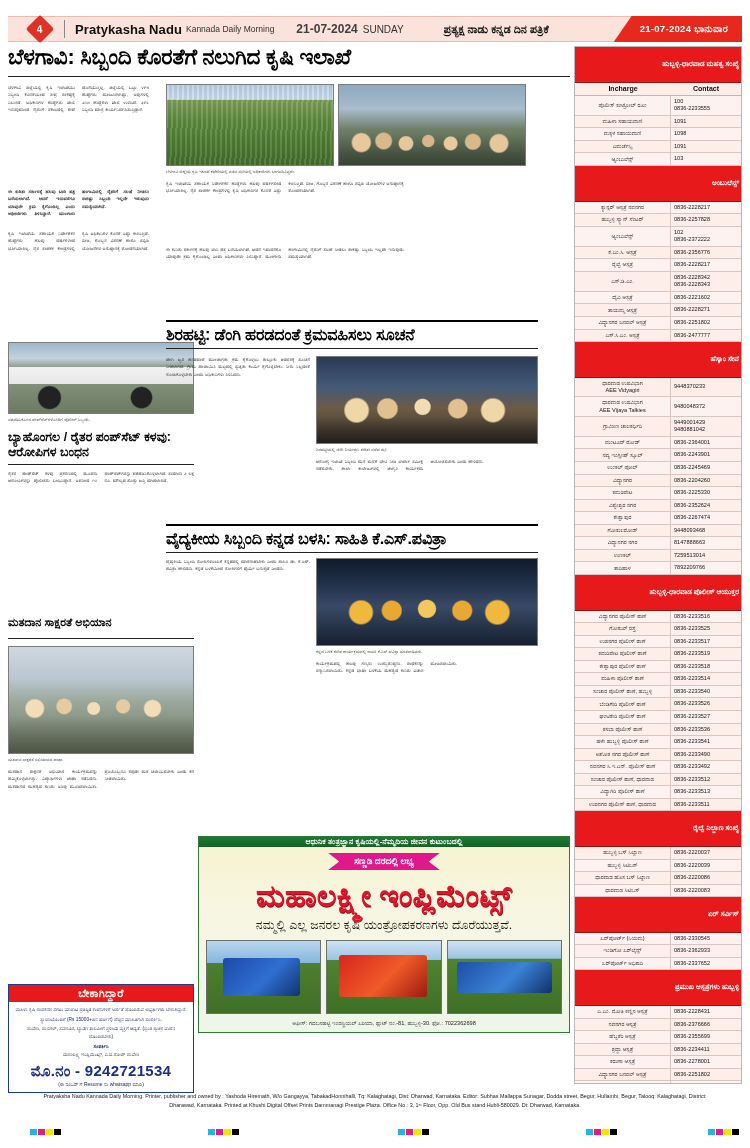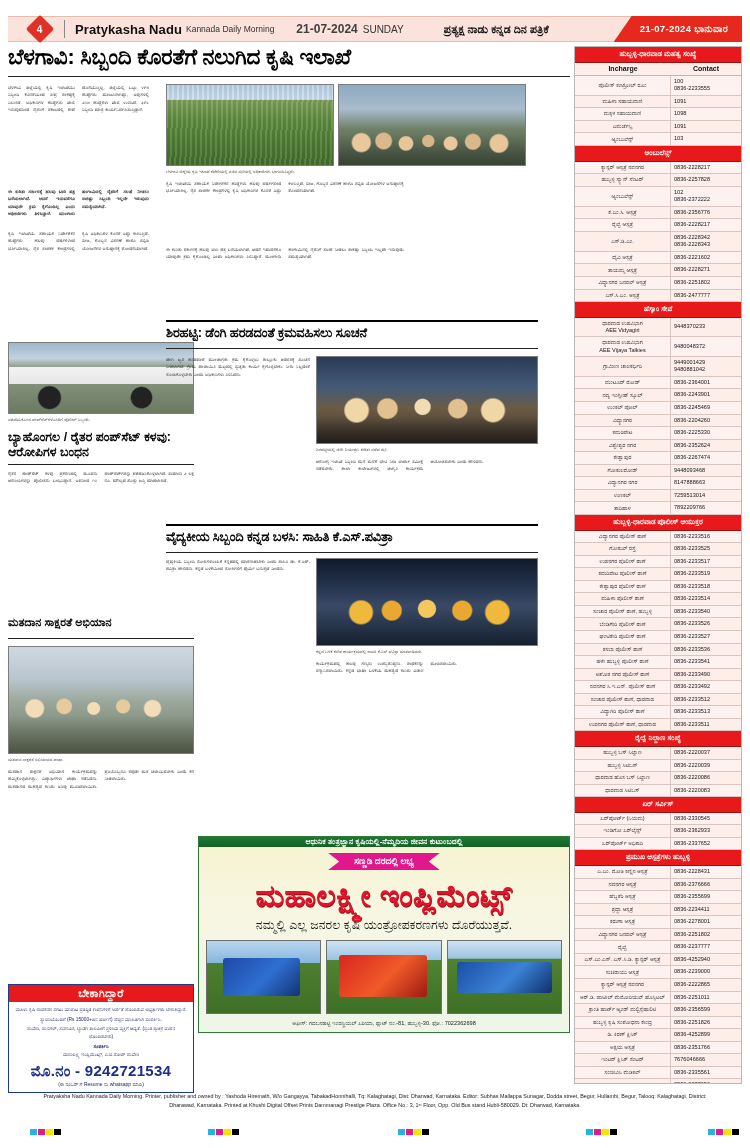--- a/index.html
+++ b/index.html
@@ -52,21 +52,21 @@
 
   
   .headline-main {
     position:absolute; left:0; top:0; width:562px;
     font-size:21.5px; font-weight:bold; color:#000;
     letter-spacing:-.2px; line-height:1.1;
   }
   .rule { height:1px; background:#222; }
 
   .headline-sec {
-    font-size:13px; font-weight:bold; color:#000; line-height:1.15;
+    font-size:16px; font-weight:bold; color:#000; line-height:1.15;
     letter-spacing:-.2px;
   }
   .headline-left {
     font-size:12.5px; font-weight:bold; color:#000; line-height:1.2;
   }
 
   
   .txt { font-size:4.6px; line-height:1.62; color:#2b2b2b; text-align:justify;
          word-spacing:.3px; letter-spacing:.05px; }
   .txt.b { font-weight:bold; }
@@ -121,22 +121,22 @@
   .ph-stage::after{content:"";position:absolute;inset:0;
       background:
         radial-gradient(circle at 20% 62%, #f0b93e 0 6%, transparent 7%),
         radial-gradient(circle at 34% 60%, #e8a832 0 6%, transparent 7%),
         radial-gradient(circle at 50% 58%, #f3c861 0 7%, transparent 8%),
         radial-gradient(circle at 66% 60%, #e8a832 0 6%, transparent 7%),
         radial-gradient(circle at 82% 62%, #f0b93e 0 6%, transparent 7%);}
 
   
   .sb-title {
-    background:#e7191a; color:#fff; text-align:center;
-    font-size:7.2px; font-weight:bold; padding:3px 2px; line-height:1.2;
+    background:#e7191a; color:#fff; text-align:right;
+    font-size:7.2px; font-weight:bold; padding:13px 2px; line-height:1.2;
     border-bottom:1px solid #9d1111;
   }
   .sb-head { display:flex; background:#fdeeea; border-bottom:1px solid #c8b3ad; }
   .sb-head div { font-size:7px; font-weight:bold; text-align:center; padding:2.5px 1px; color:#111; }
   .sb-row { display:flex; border-bottom:1px solid #d9c6c0; background:#fdf2ef; }
   .sb-row:nth-child(even) { background:#fdeeea; }
   .sb-row .n {
     width:96px; font-size:5.6px; text-align:center; padding:2px 2px;
     color:#1a1a1a; line-height:1.3; border-right:1px solid #d9c6c0;
     display:flex; align-items:center; justify-content:center;
@@ -161,20 +161,21 @@
   .ad-ribbon-wrap { display:flex; justify-content:center; margin-top:6px; }
   .ad-ribbon {
     background:#e0188c; color:#fff; font-size:9px; font-weight:bold;
     padding:3px 26px; position:relative;
     clip-path: polygon(0 0, 100% 0, calc(100% - 11px) 50%, 100% 100%, 0 100%, 11px 50%);
   }
   .ad-brand {
     text-align:center; color:#e2142b; font-weight:bold;
     font-size:30px; line-height:1.06; margin-top:10px; letter-spacing:.5px;
     text-shadow:0.5px 0.5px 0 #8c0a16;
+    font-family:Liberation Serif, serif;
   }
   .ad-line2 { text-align:center; color:#17181a; font-size:12.5px; margin-top:6px; font-weight:500; }
   .ad-phone { text-align:center; color:#111; font-size:17px; font-weight:bold; margin-top:6px; font-family:"Liberation Serif", serif; }
   .ad-prods { display:flex; gap:5px; padding:7px 7px 6px 7px; }
   .ad-prods > div { flex:1; height:74px; border:1px solid #6f6f6f; position:relative; overflow:hidden; }
   .prod-blue { background:linear-gradient(to bottom,#b9d6ef 0%,#86b7dd 30%,#4c7f2e 31%,#3f6f27 100%); }
   .prod-blue::after{content:"";position:absolute;left:14%;top:24%;width:68%;height:52%;
       background:linear-gradient(135deg,#1d49a8,#2f6fd0 55%,#123272);border-radius:3px;}
   .prod-red { background:linear-gradient(to bottom,#cfe3f3 0%,#9cc3e3 26%,#4f8431 27%,#3e6f26 100%); }
   .prod-red::after{content:"";position:absolute;left:10%;top:20%;width:78%;height:58%;

